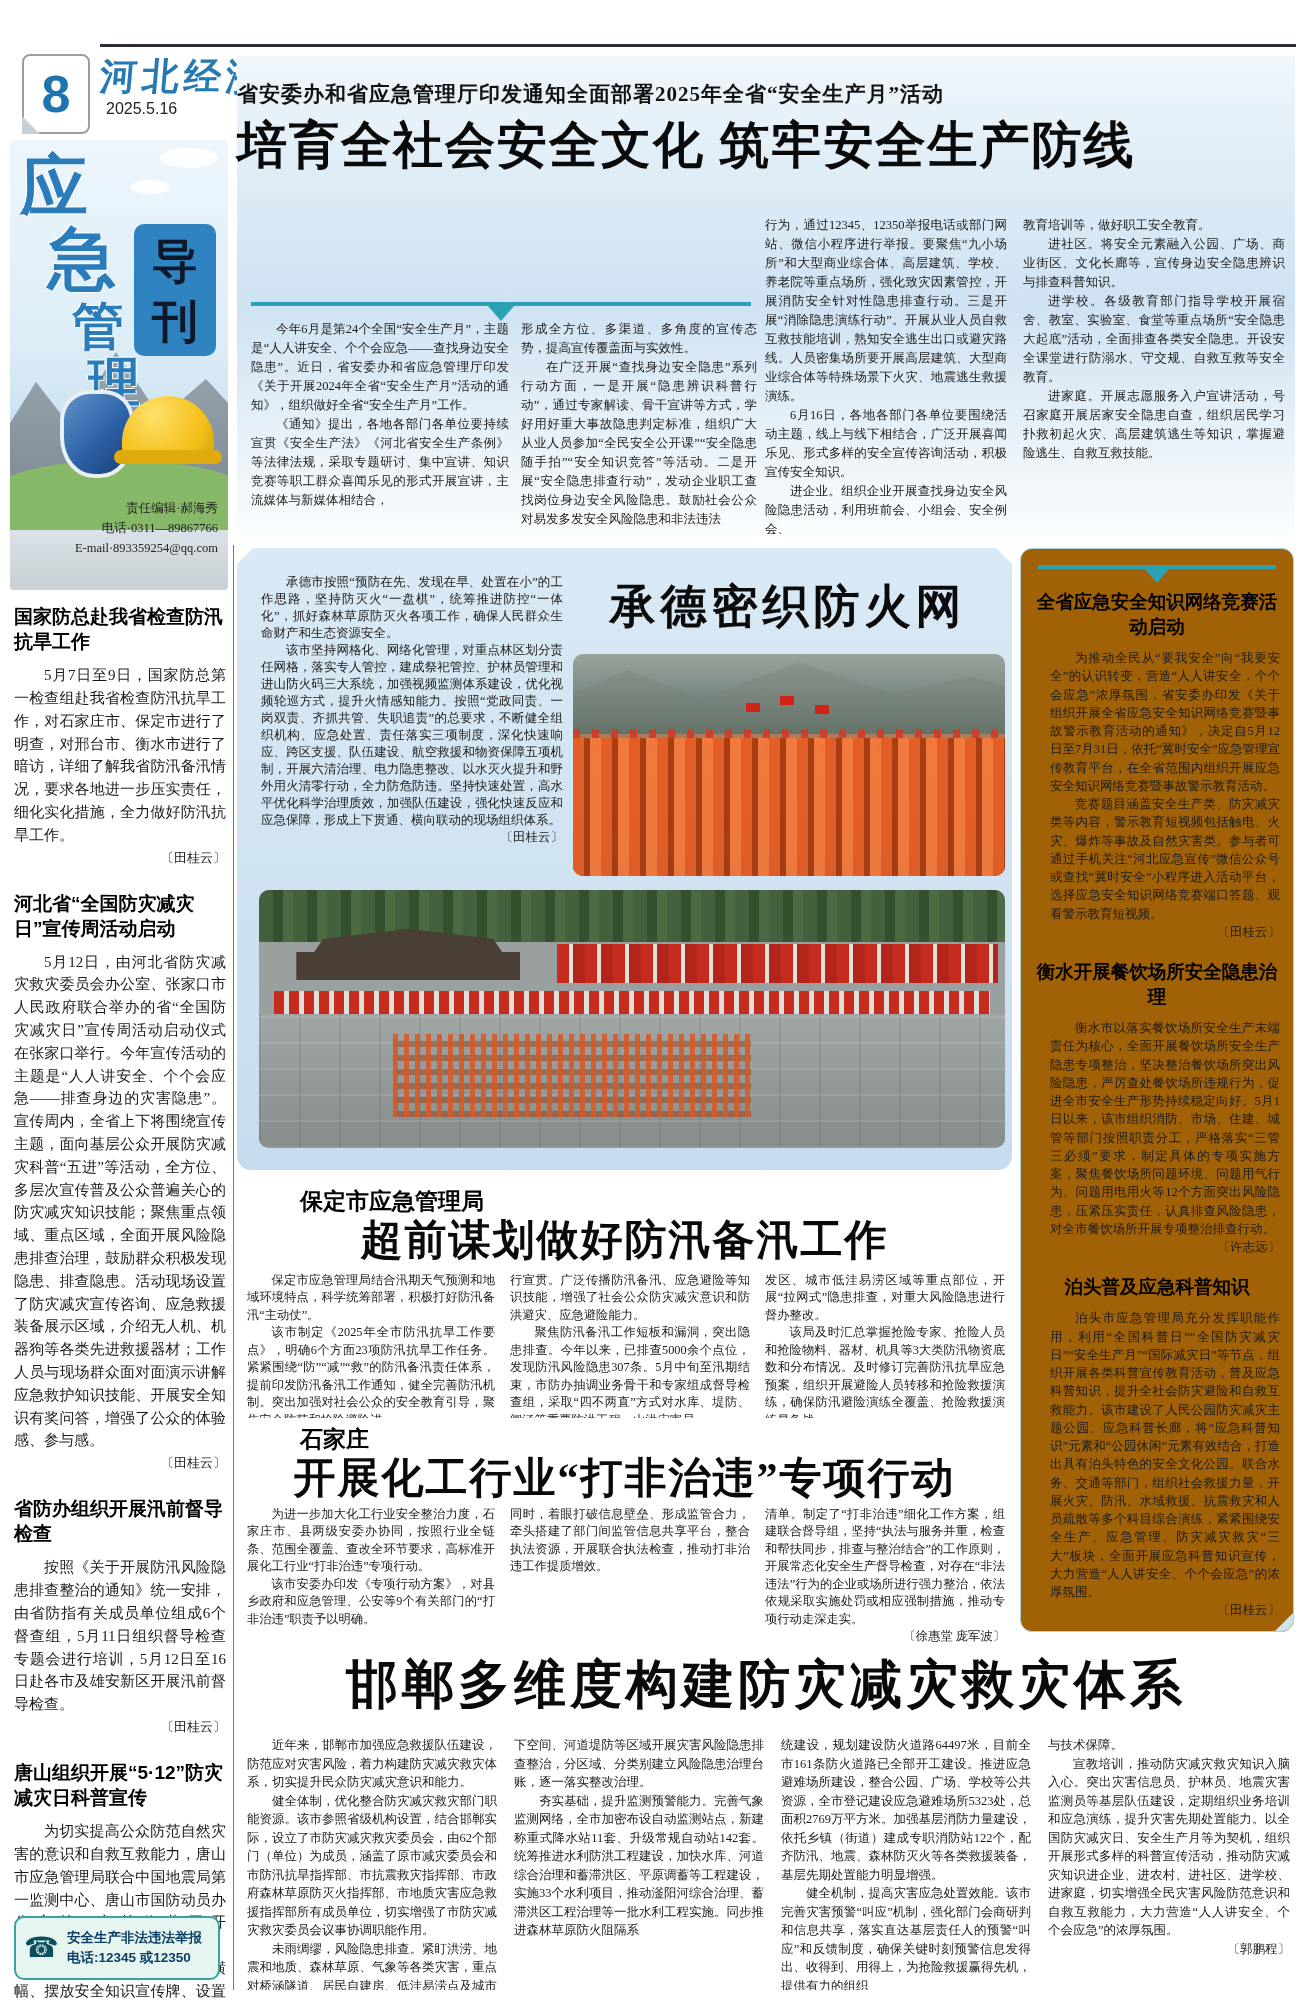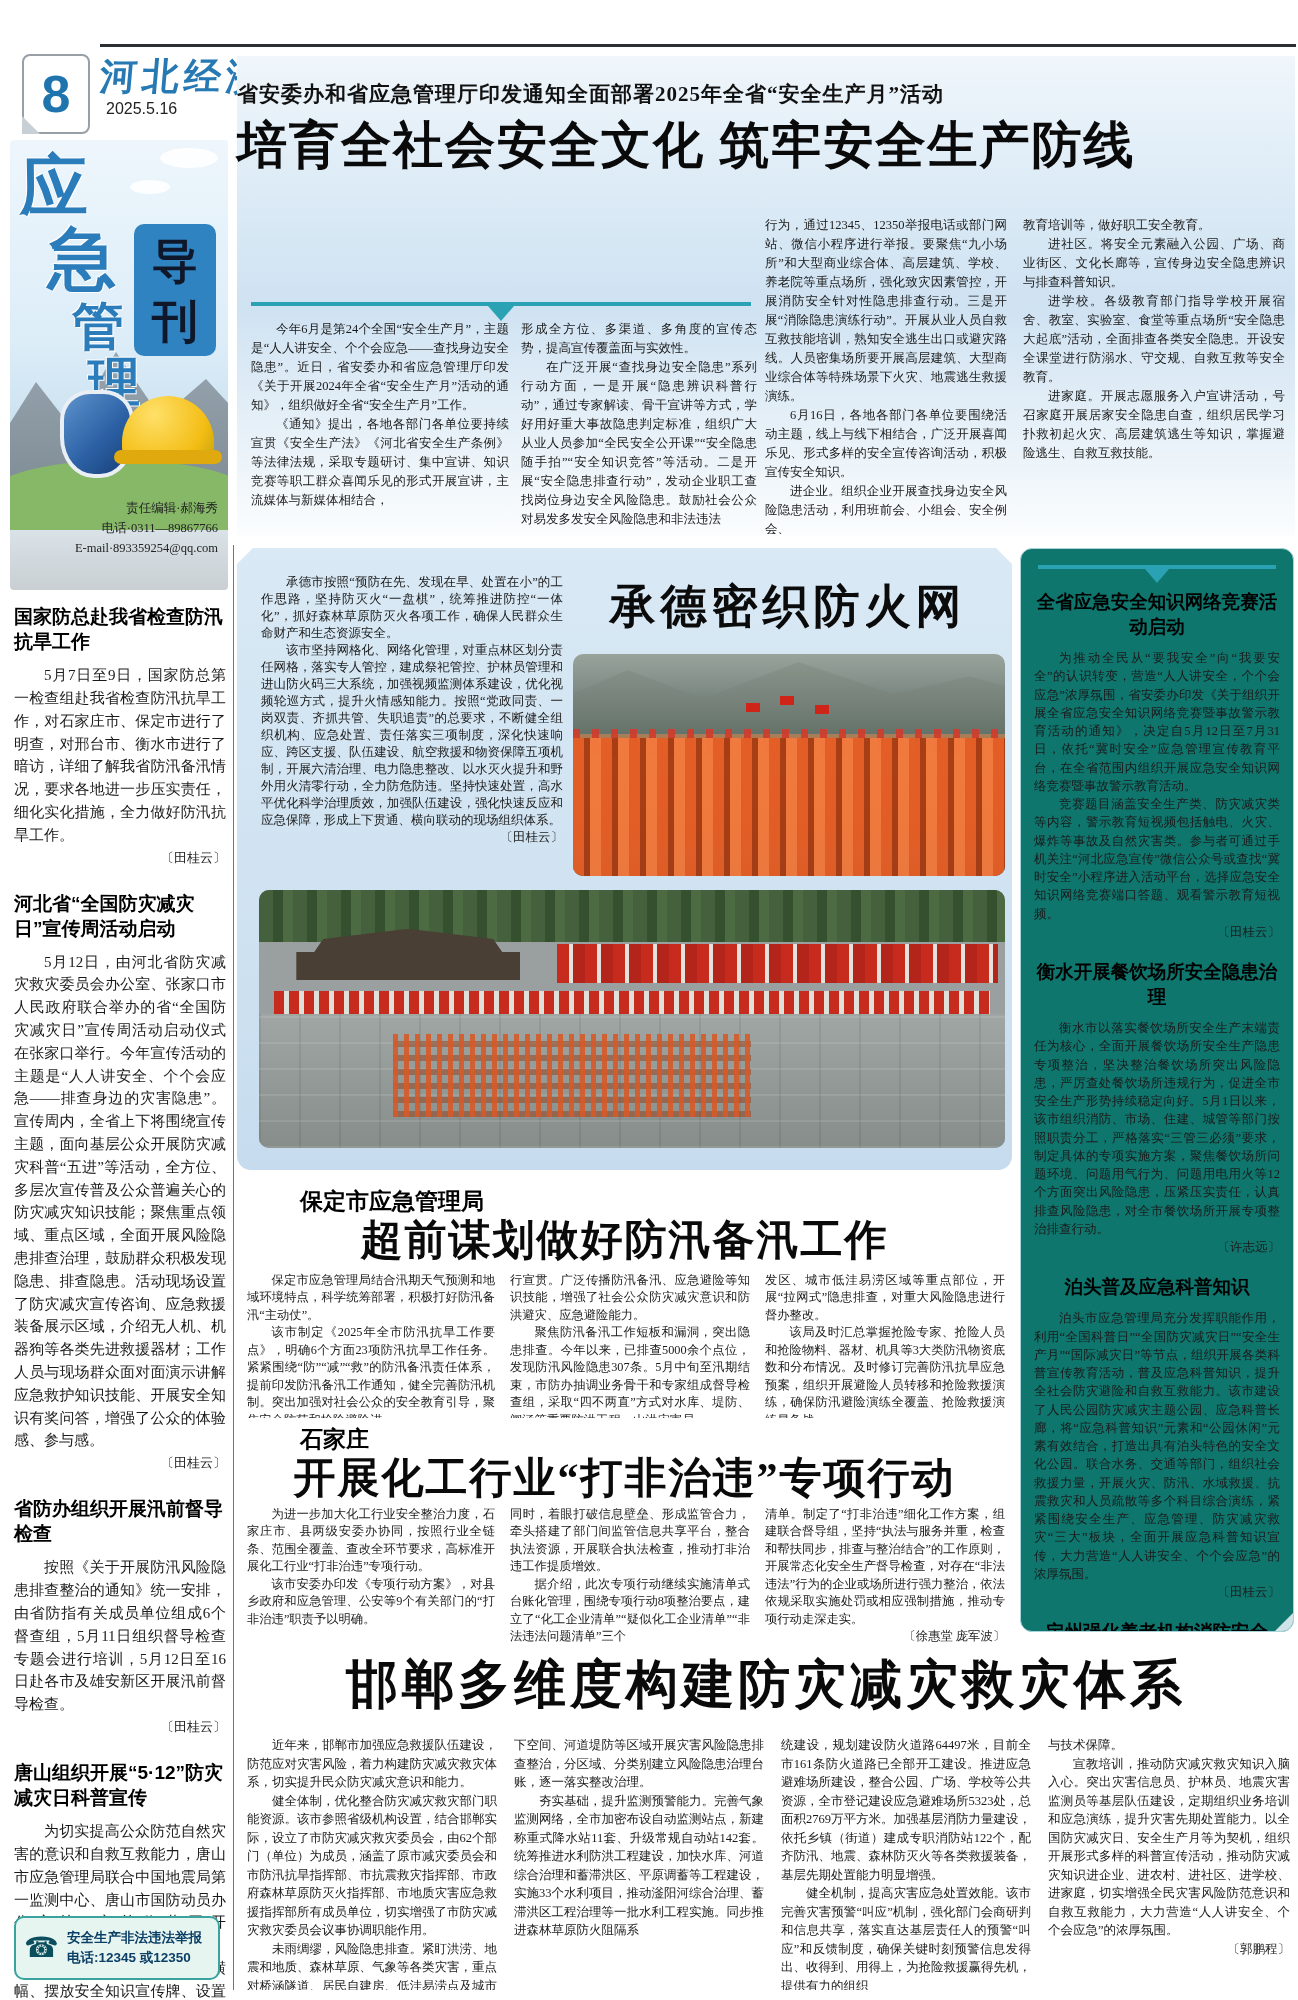--- a/index.html
+++ b/index.html
@@ -108,28 +108,28 @@
   .p2-pavement{position:absolute;left:0;top:48%;width:100%;height:52%;
      background:linear-gradient(180deg,#a0a6a4,#868d8b);}
   .p2-grid{position:absolute;left:0;top:48%;width:100%;height:52%;
      background:repeating-linear-gradient(0deg,rgba(255,255,255,.10) 0 2px,transparent 2px 26px),
                 repeating-linear-gradient(90deg,rgba(0,0,0,.07) 0 2px,transparent 2px 40px);}
   .p2-formation{position:absolute;left:18%;top:56%;width:48%;height:32%;
      background:repeating-linear-gradient(90deg,rgba(214,90,40,.9) 0 5px,transparent 5px 11px),
                 repeating-linear-gradient(0deg,rgba(150,60,20,.5) 0 6px,transparent 6px 14px);}
 
   
-  .rail{left:1020px;top:548px;width:274px;height:1084px;background:#0f766e;border:1px solid #a9d3da;
+  .rail{left:1020px;top:548px;width:274px;height:1084px;background:#a16207;border:1px solid #a9d3da;
      border-radius:12px;box-sizing:border-box;padding:14px 13px;overflow:hidden;}
   .rail-sep{position:relative;margin:2px auto 20px;width:238px;border-top:4px solid #2aa2b4;}
   .rail-sep::after{content:"";position:absolute;left:50%;top:0;margin-left:-12px;width:0;height:0;
      border:12px solid transparent;border-top:14px solid #2aa2b4;}
   .rail-title{font-family:"Liberation Sans","DejaVu Sans",sans-serif;font-weight:bold;font-size:18.5px;
      text-align:center;margin:18px 0 10px;color:#000;}
-  .rail-body{font-size:12.5px;line-height:1.46;}
+  .rail-body{font-size:12.5px;line-height:1.46;margin-left:16px;}
   .rail-byline{font-size:12.5px;}
   .fold-br{right:0;bottom:0;border-width:0 0 18px 18px;border-color:transparent transparent #cfe4e8 transparent;}
 
   
   .kicker{font-family:"Liberation Sans","DejaVu Sans",sans-serif;font-weight:bold;font-size:23px;color:#000;}
   .mid-head{width:775px;text-align:center;font-weight:bold;font-size:42px;color:#0a0a0a;letter-spacing:2px;
      font-family:"Liberation Serif","DejaVu Serif",serif;}
   .mcol{position:absolute;font-size:12.3px;line-height:1.42;overflow:hidden;}
   .bd0{left:247px;top:1272px;width:248px;height:146px;}
   .bd1{left:510px;top:1272px;width:240px;height:146px;}
@@ -314,21 +314,20 @@
   </div>
 
   <div class="abs kicker" style="left:300px;top:1424px;">石家庄</div>
   <div class="abs mid-head" style="left:237px;top:1450px;">开展化工行业“打非治违”专项行动</div>
   <div class="mcol sj0">
     <p>为进一步加大化工行业安全整治力度，石家庄市、县两级安委办协同，按照行业全链条、范围全覆盖、查改全环节要求，高标准开展化工行业“打非治违”专项行动。</p>
     <p>该市安委办印发《专项行动方案》，对县乡政府和应急管理、公安等9个有关部门的“打非治违”职责予以明确。</p>
   </div>
   <div class="mcol sj1">
     <p class="cont">同时，着眼打破信息壁垒、形成监管合力，牵头搭建了部门间监管信息共享平台，整合执法资源，开展联合执法检查，推动打非治违工作提质增效。</p>
-    <p>据介绍，此次专项行动继续实施清单式台账化管理，围绕专项行动8项整治要点，建立了“化工企业清单”“疑似化工企业清单”“非法违法问题清单”三个</p>
   </div>
   <div class="mcol sj2">
     <p class="cont">清单。制定了“打非治违”细化工作方案，组建联合督导组，坚持“执法与服务并重，检查和帮扶同步，排查与整治结合”的工作原则，开展常态化安全生产督导检查，对存在“非法违法”行为的企业或场所进行强力整治，依法依规采取实施处罚或相应强制措施，推动专项行动走深走实。</p>
     <p class="byline">〔徐惠堂 庞军波〕</p>
   </div>
 
   <div class="abs hd-head">邯郸多维度构建防灾减灾救灾体系</div>
   <div class="hdcol hd0">
     <p>近年来，邯郸市加强应急救援队伍建设，防范应对灾害风险，着力构建防灾减灾救灾体系，切实提升民众防灾减灾意识和能力。</p>
     <p>健全体制，优化整合防灾减灾救灾部门职能资源。该市参照省级机构设置，结合邯郸实际，设立了市防灾减灾救灾委员会，由62个部门（单位）为成员，涵盖了原市减灾委员会和市防汛抗旱指挥部、市抗震救灾指挥部、市政府森林草原防灭火指挥部、市地质灾害应急救援指挥部所有成员单位，切实增强了市防灾减灾救灾委员会议事协调职能作用。</p>

